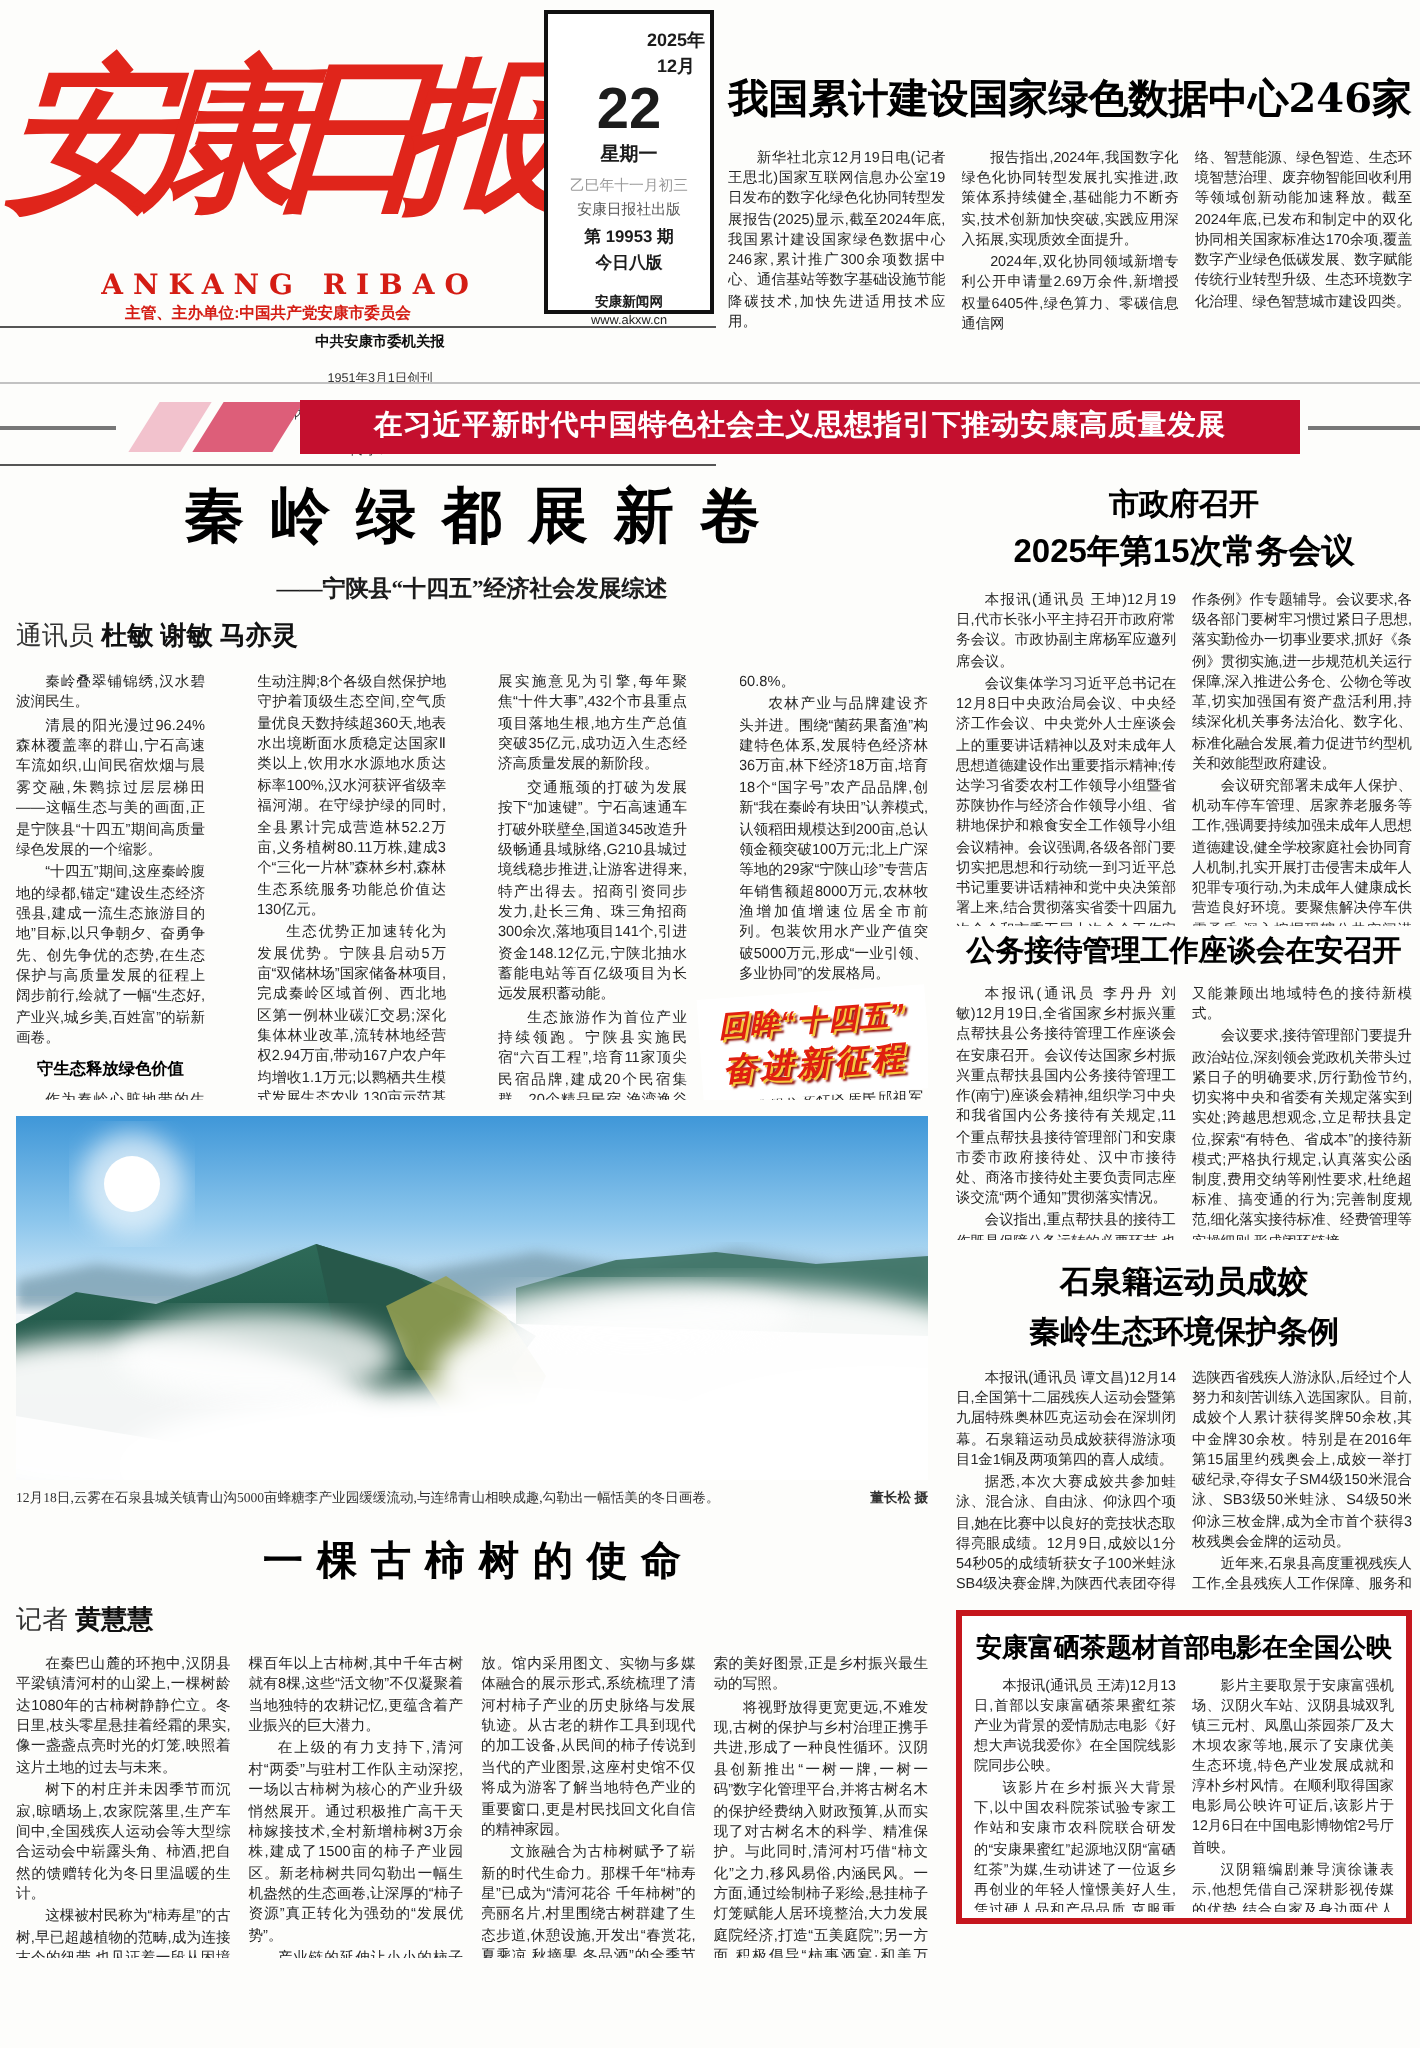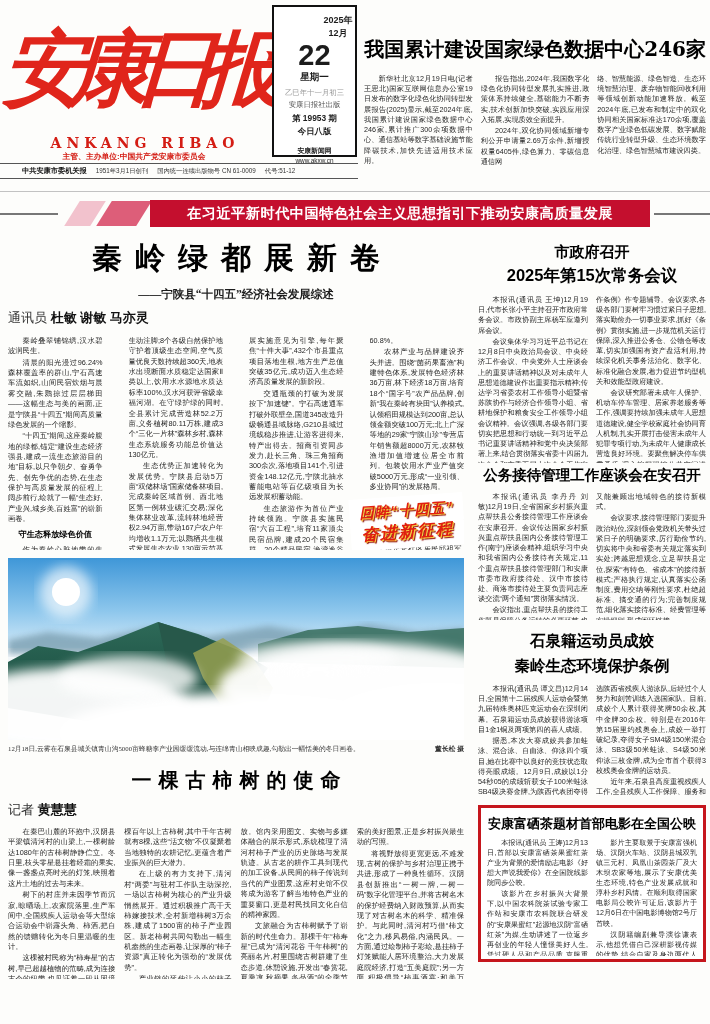--- a/index.html
+++ b/index.html
@@ -9,21 +9,21 @@
   
   .calli{position:absolute;left:2px;top:2px;width:266px;height:132px;line-height:132px;
          text-align:center;font-family:"DejaVu Serif",serif;font-weight:900;font-style:italic;
          font-size:82px;letter-spacing:-16px;color:#e0251b;transform:skewX(-3deg);white-space:nowrap;}
   .pinyin{position:absolute;left:0;top:135px;width:268px;text-align:center;color:#d41d14;
           font-family:"DejaVu Serif",serif;font-weight:700;font-size:14px;letter-spacing:5px;margin-left:11px;}
   .supervisor{position:absolute;left:0;top:151px;width:268px;text-align:center;color:#d41d14;
           font-weight:700;font-size:7.8px;}
   .strip{position:absolute;left:0;top:163px;width:358px;box-sizing:border-box;
          border-top:1px solid #555;border-bottom:1px solid #555;padding:2px 0 2px 22px;
-         font-size:6.3px;color:#333;display:flex;gap:9px;align-items:center;}
+         font-size:6.3px;color:#333;display:flex;gap:9px;align-items:center;flex-direction:column;}
   .strip .s1{font-weight:700;font-size:7.2px;color:#111;}
   .date-box{position:absolute;left:272px;top:5px;width:85px;height:152px;box-sizing:border-box;
             border:2px solid #111;background:#fff;text-align:center;}
   .db-ym{margin-top:7px;font-weight:700;font-size:9px;margin-left:47px;}
   .db-day{font-weight:700;font-size:29px;line-height:30px;}
   .db-week{font-weight:700;font-size:9.5px;margin-top:1px;}
   .db-lunar{font-family:"Liberation Serif",serif;font-size:7.4px;color:#9a9a9a;margin-top:4px;}
   .db-pub{font-family:"Liberation Serif",serif;font-size:7.4px;color:#555;margin-top:2px;}
   .db-issue{font-weight:700;font-size:8.4px;margin-top:3px;}
   .db-pages{font-weight:700;font-size:8.4px;margin-top:2px;}

